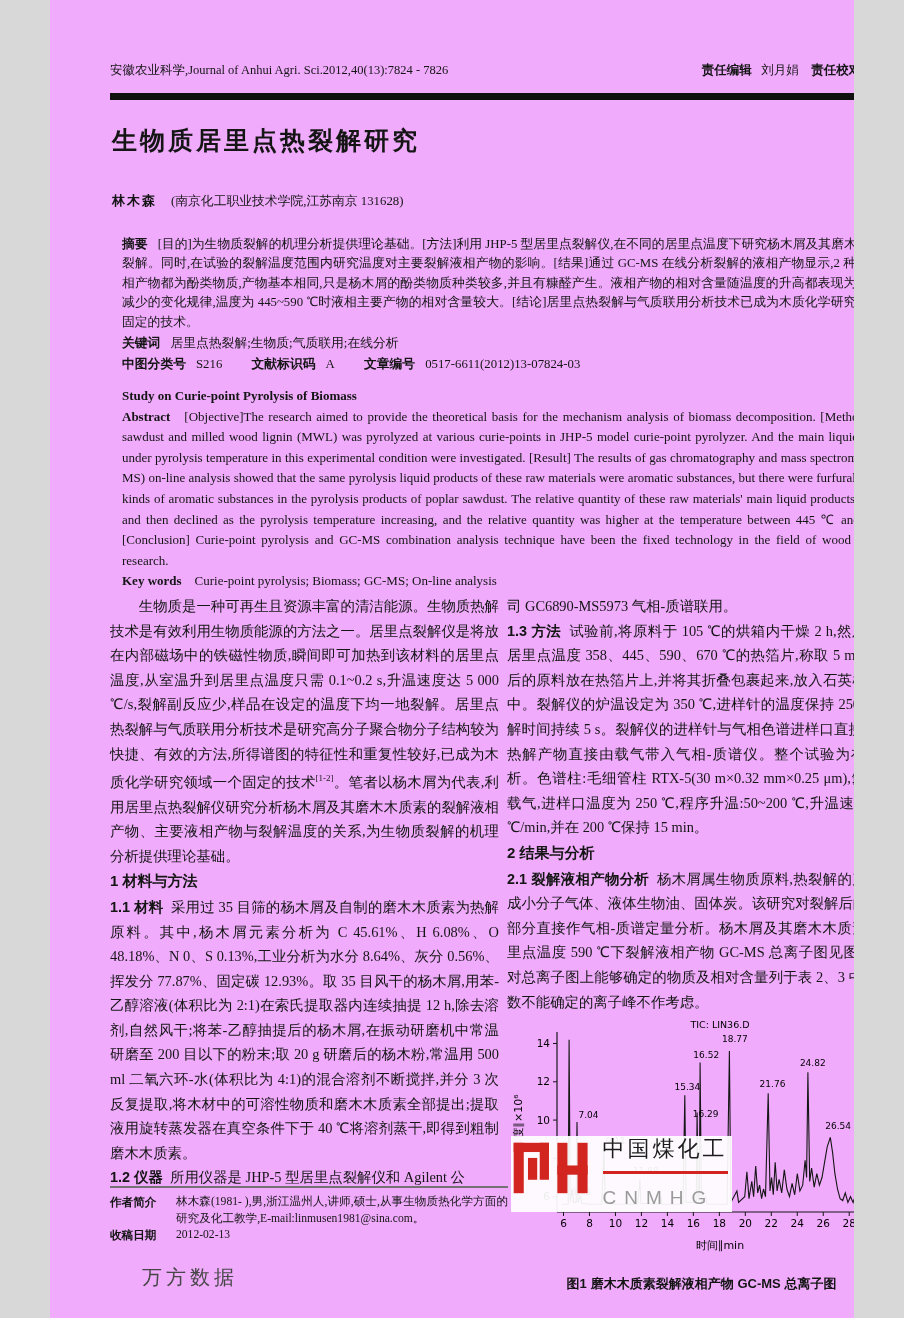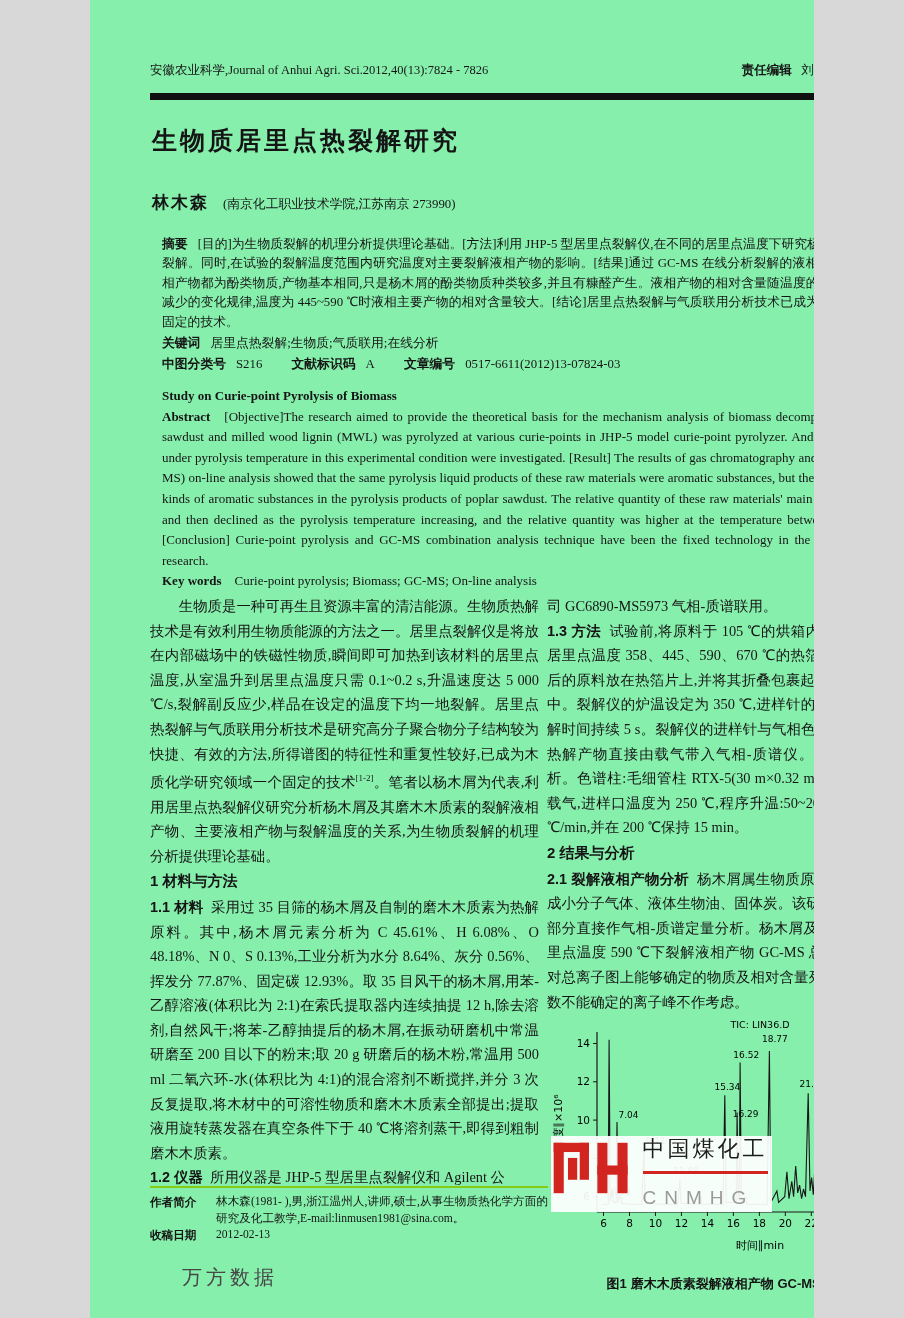--- a/index.html
+++ b/index.html
@@ -1,27 +1,27 @@
 <!DOCTYPE html>
 <html><head>
 <meta charset="utf-8">
 <style>
   html,body{margin:0;padding:0;background:#d8d8d8;}
-  .page{position:relative;width:724px;height:1318px;margin:0 auto;background:#86efac;
+  .page{position:relative;width:804px;height:1318px;margin:0 auto;background:#f0abfc;
         font-family:"Liberation Serif",serif;color:#151515;overflow:hidden;}
   
   .header{position:absolute;left:60px;top:62px;width:798px;display:flex;
           justify-content:space-between;font-size:12.5px;white-space:nowrap;}
   .header b{font-family:"Liberation Sans",sans-serif;}
   .rule{position:absolute;left:60px;top:93px;width:798px;height:7px;background:#101010;}
   
   .title{position:absolute;left:62px;top:124px;font-size:25px;font-weight:bold;
          font-family:Liberation Serif, serif;letter-spacing:3px;}
   .author-line{position:absolute;left:62px;top:191px;}
-  .author-name{font-size:17px;font-weight:600;letter-spacing:2px;}
+  .author-name{font-size:13px;font-weight:600;letter-spacing:2px;}
   .author-affil{font-size:12.8px;margin-left:10px;}
   
   .abstract-block{position:absolute;left:72px;top:234px;width:786px;
                   font-size:12.8px;line-height:19.4px;text-align:justify;}
   .inline-label{font-weight:bold;font-family:"Liberation Sans",sans-serif;margin-right:10px;}
   .kw-line{margin-top:1px;}
   .clc-line span.val{margin-right:26px;}
   
   .english-block{position:absolute;left:72px;top:386px;width:786px;
                  font-size:13px;line-height:20.6px;text-align:justify;}
@@ -30,21 +30,21 @@
   
   .columns{position:absolute;left:60px;top:594px;width:798px;display:flex;gap:8px;}
   .col{width:389px;font-size:14.4px;line-height:24.6px;text-align:justify;}
   .col p{margin:0;}
   .col p.indent{text-indent:2em;}
   .sec-h{font-weight:bold;font-family:"Liberation Sans",sans-serif;font-size:15px;
          margin:1px 0;line-height:24.6px;}
   .lead{font-weight:bold;font-family:"Liberation Sans",sans-serif;}
   sup{font-size:9px;}
   
-  .footnote{position:absolute;left:60px;top:1186px;width:398px;border-top:2px solid #84cc16;
+  .footnote{position:absolute;left:60px;top:1186px;width:398px;border-top:2px solid #737373;
             padding-top:6px;font-size:11.6px;line-height:16.6px;text-align:justify;}
   .fn-row{display:flex;}
   .fn-label{font-weight:bold;font-family:"Liberation Sans",sans-serif;
             width:66px;flex:none;}
   .fn-text{flex:1;}
   .wanfang{position:absolute;left:92px;top:1264px;font-size:20px;color:#474747;
            font-family:"Liberation Sans",sans-serif;letter-spacing:4px;}
   
   .fig-wrap{position:relative;width:382px;margin:4px auto 0 auto;}
   .fig-caption{text-align:center;font-size:13px;font-weight:bold;
@@ -73,21 +73,21 @@
       <b>责任校对</b>&nbsp;&nbsp;
       <span>况玲玲</span>
     </span>
   </div>
   <div class="rule"></div>
 
   <div class="title">生物质居里点热裂解研究</div>
 
   <div class="author-line">
     <span class="author-name">林木森</span>
-    <span class="author-affil">(南京化工职业技术学院,江苏南京 273990)</span>
+    <span class="author-affil">(南京化工职业技术学院,江苏南京 131628)</span>
   </div>
 
   <div class="abstract-block">
     <div>
       <span class="inline-label">摘要</span><span>[目的]为生物质裂解的机理分析提供理论基础。[方法]利用 JHP-5 型居里点裂解仪,在不同的居里点温度下研究杨木屑及其磨木木质素的裂解。同时,在试验的裂解温度范围内研究温度对主要裂解液相产物的影响。[结果]通过 GC-MS 在线分析裂解的液相产物显示,2 种原料的液相产物都为酚类物质,产物基本相同,只是杨木屑的酚类物质种类较多,并且有糠醛产生。液相产物的相对含量随温度的升高都表现为先增加后减少的变化规律,温度为 445~590 ℃时液相主要产物的相对含量较大。[结论]居里点热裂解与气质联用分析技术已成为木质化学研究领域一个固定的技术。</span>
     </div>
     <div class="kw-line">
       <span class="inline-label">关键词</span><span>居里点热裂解;生物质;气质联用;在线分析</span>
     </div>
     <div class="kw-line clc-line">

